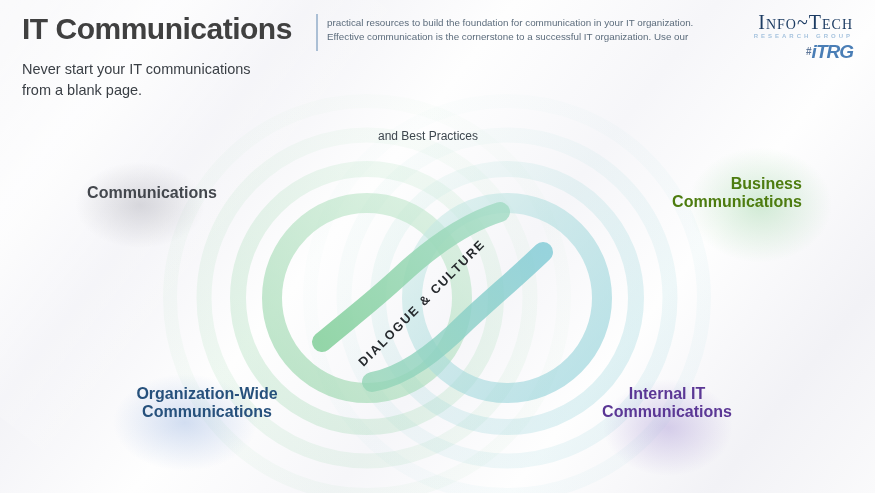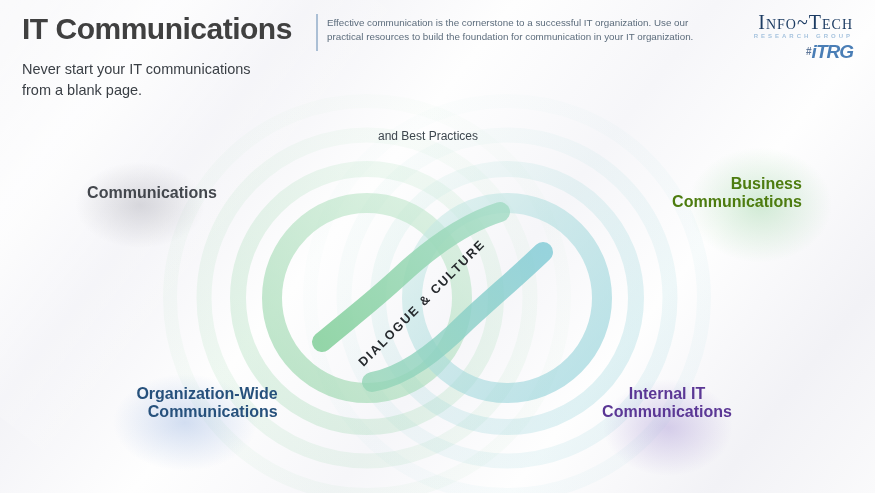--- a/index.html
+++ b/index.html
@@ -66,21 +66,21 @@
     text-align:center;font-size:12px;font-weight:500;color:#3d464e;line-height:15px;
   }
   .top-label div{white-space:nowrap;}
   .center-label{
     position:absolute;left:422px;top:303px;
     transform:translate(-50%,-50%) rotate(-45deg);
     font-size:12.5px;font-weight:600;letter-spacing:1.8px;color:#26292d;white-space:nowrap;
   }
   .n-foundations{left:152px;top:193px;}
   .n-business{left:737px;top:192px;}
-  .n-orgwide{left:207px;top:402px;text-align:right;}
+  .n-orgwide{left:207px;top:402px;}
   .n-internal{left:667px;top:402px;}
 </style>
 </head>
 <body>
 
 <div class="slide">
   <div class="bg"></div>
   <div class="streak"></div>
 
   <svg class="loop-svg" width="875" height="493" viewBox="0 0 875 493">
@@ -121,22 +121,22 @@
   </svg>
 
   <div class="glow glow-gray"></div>
   <div class="glow glow-green"></div>
   <div class="glow glow-blue"></div>
   <div class="glow glow-purple"></div>
 
   <h1 class="title">IT Communications</h1>
   <div class="title-divider"></div>
   <div class="description">
+    <div>practical resources to build the foundation for communication in your IT organization.</div>
     <div>Effective communication is the cornerstone to a successful IT organization. Use our</div>
-    <div>practical resources to build the foundation for communication in your IT organization.</div>
   </div>
   <div class="subtitle">
     <div>Never start your IT communications</div>
     <div>from a blank page.</div>
   </div>
 
   <div class="logo">
     <div class="logo-brand">Info~Tech</div>
     <div class="logo-tagline">RESEARCH GROUP</div>
     <div class="logo-mark">

